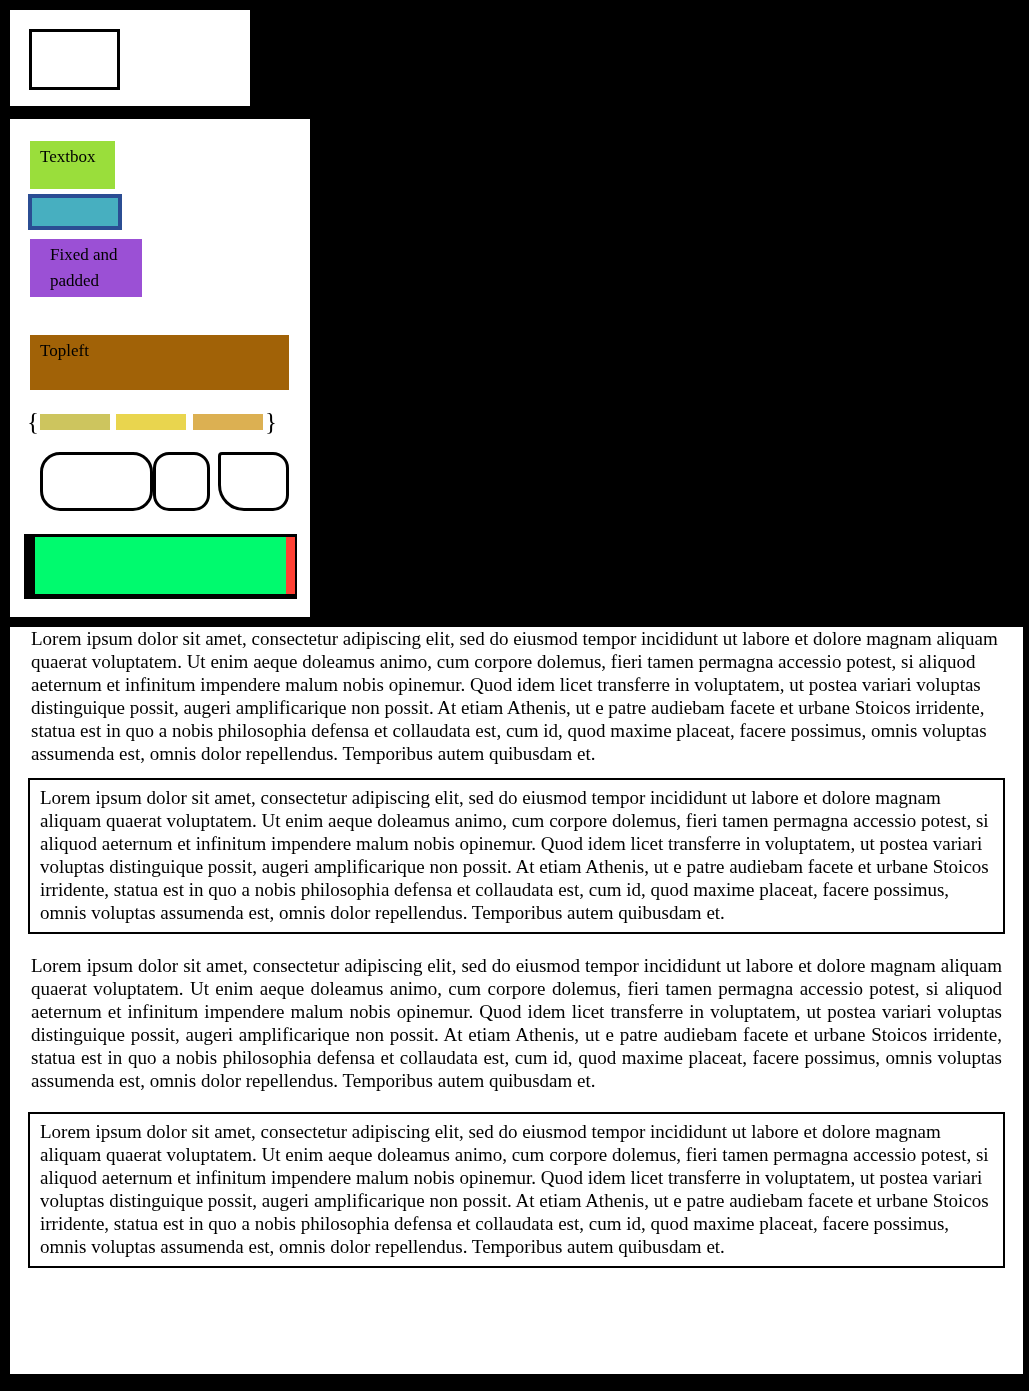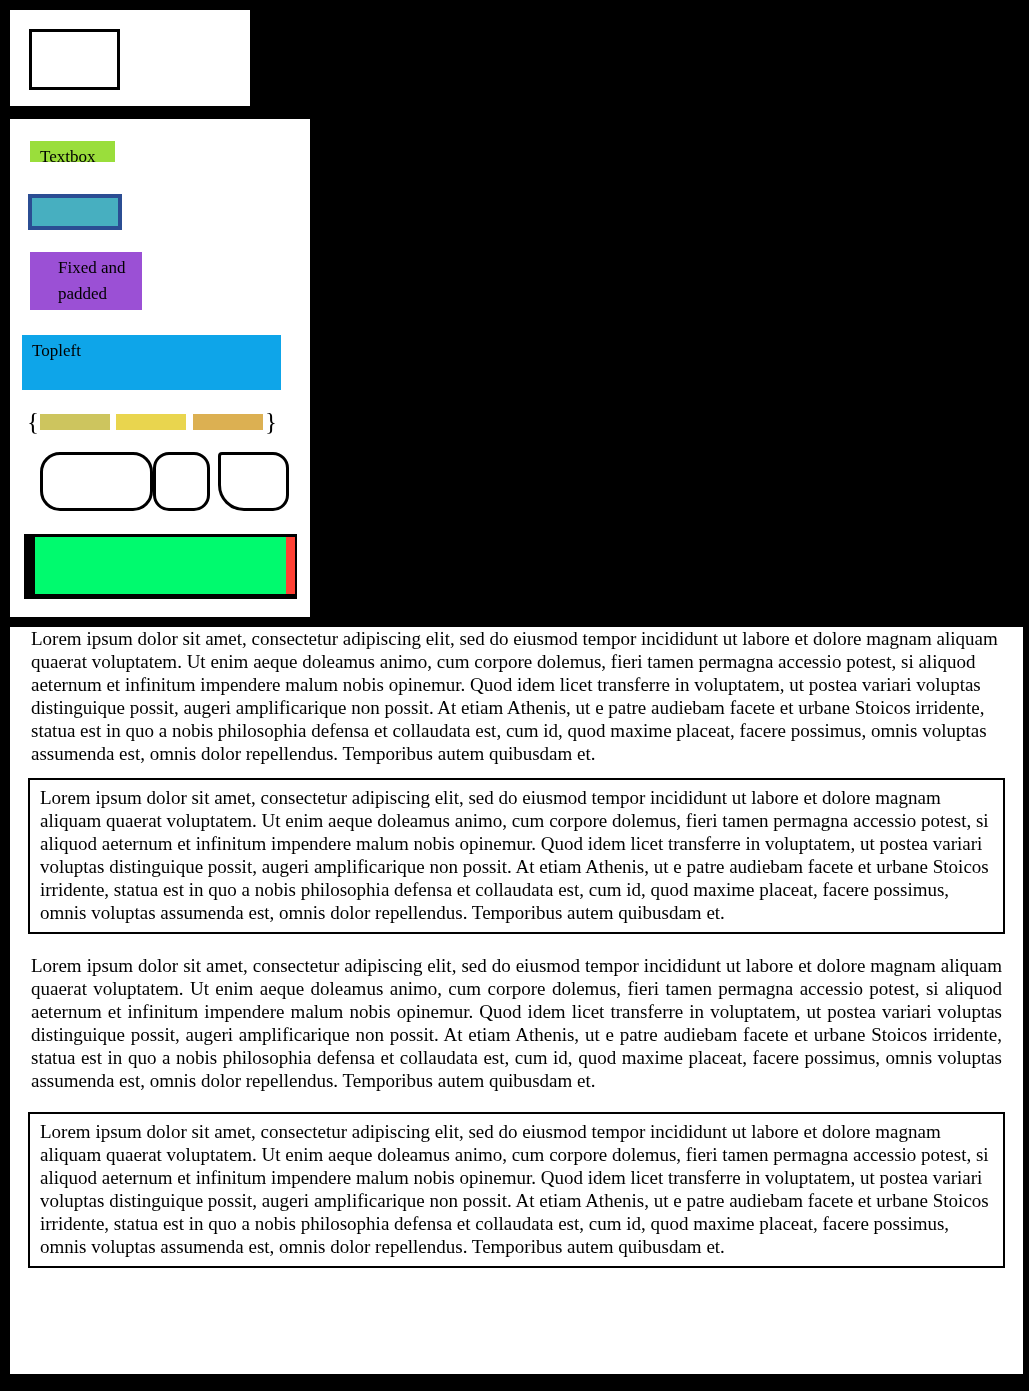--- a/index.html
+++ b/index.html
@@ -16,37 +16,37 @@
   #top-panel{left:10px;top:10px;width:240px;height:96px;}
   .bordered-box{
     position:absolute;left:19px;top:19px;width:85px;height:55px;
     border:3px solid #000;background:#fff;
   }
 
   
   #widgets-panel{left:10px;top:119px;width:300px;height:498px;}
 
   .textbox-label{
-    position:absolute;left:20px;top:22px;width:85px;height:21px;
+    position:absolute;left:20px;top:22px;width:85px;height:48px;
     box-sizing:border-box;background:#9ade3b;
     font-size:17px;line-height:21px;padding:5px 0 0 10px;
   }
   .text-input{
     position:absolute;left:18px;top:75px;width:94px;height:36px;
     box-sizing:border-box;background:#47afc0;border:4px solid #2b4d93;
     outline:none;padding:0 4px;font-size:15px;border-radius:0;
   }
   .fixed-padded-box{
-    position:absolute;left:20px;top:133px;width:112px;height:58px;
+    position:absolute;left:20px;top:120px;width:112px;height:58px;
     box-sizing:border-box;background:#9b50d5;
-    font-size:17px;line-height:26px;padding:3px 6px 0 28px;
+    font-size:17px;line-height:26px;padding:3px 6px 0 20px;
   }
   .topleft-box{
-    position:absolute;left:12px;top:216px;width:259px;height:55px;
-    box-sizing:border-box;background:#0ea5e9;
+    position:absolute;left:20px;top:216px;width:259px;height:55px;
+    box-sizing:border-box;background:#a16207;
     font-size:17px;padding:6px 0 12px 10px;
   }
 
   .swatch-row{
     position:absolute;left:17px;top:288px;height:30px;
     display:flex;align-items:center;
   }
   .brace{font-size:25px;line-height:30px;}
   .swatch{width:70px;height:16px;}
   .swatch.s1{background:#cdc55e;margin-left:1px;}

